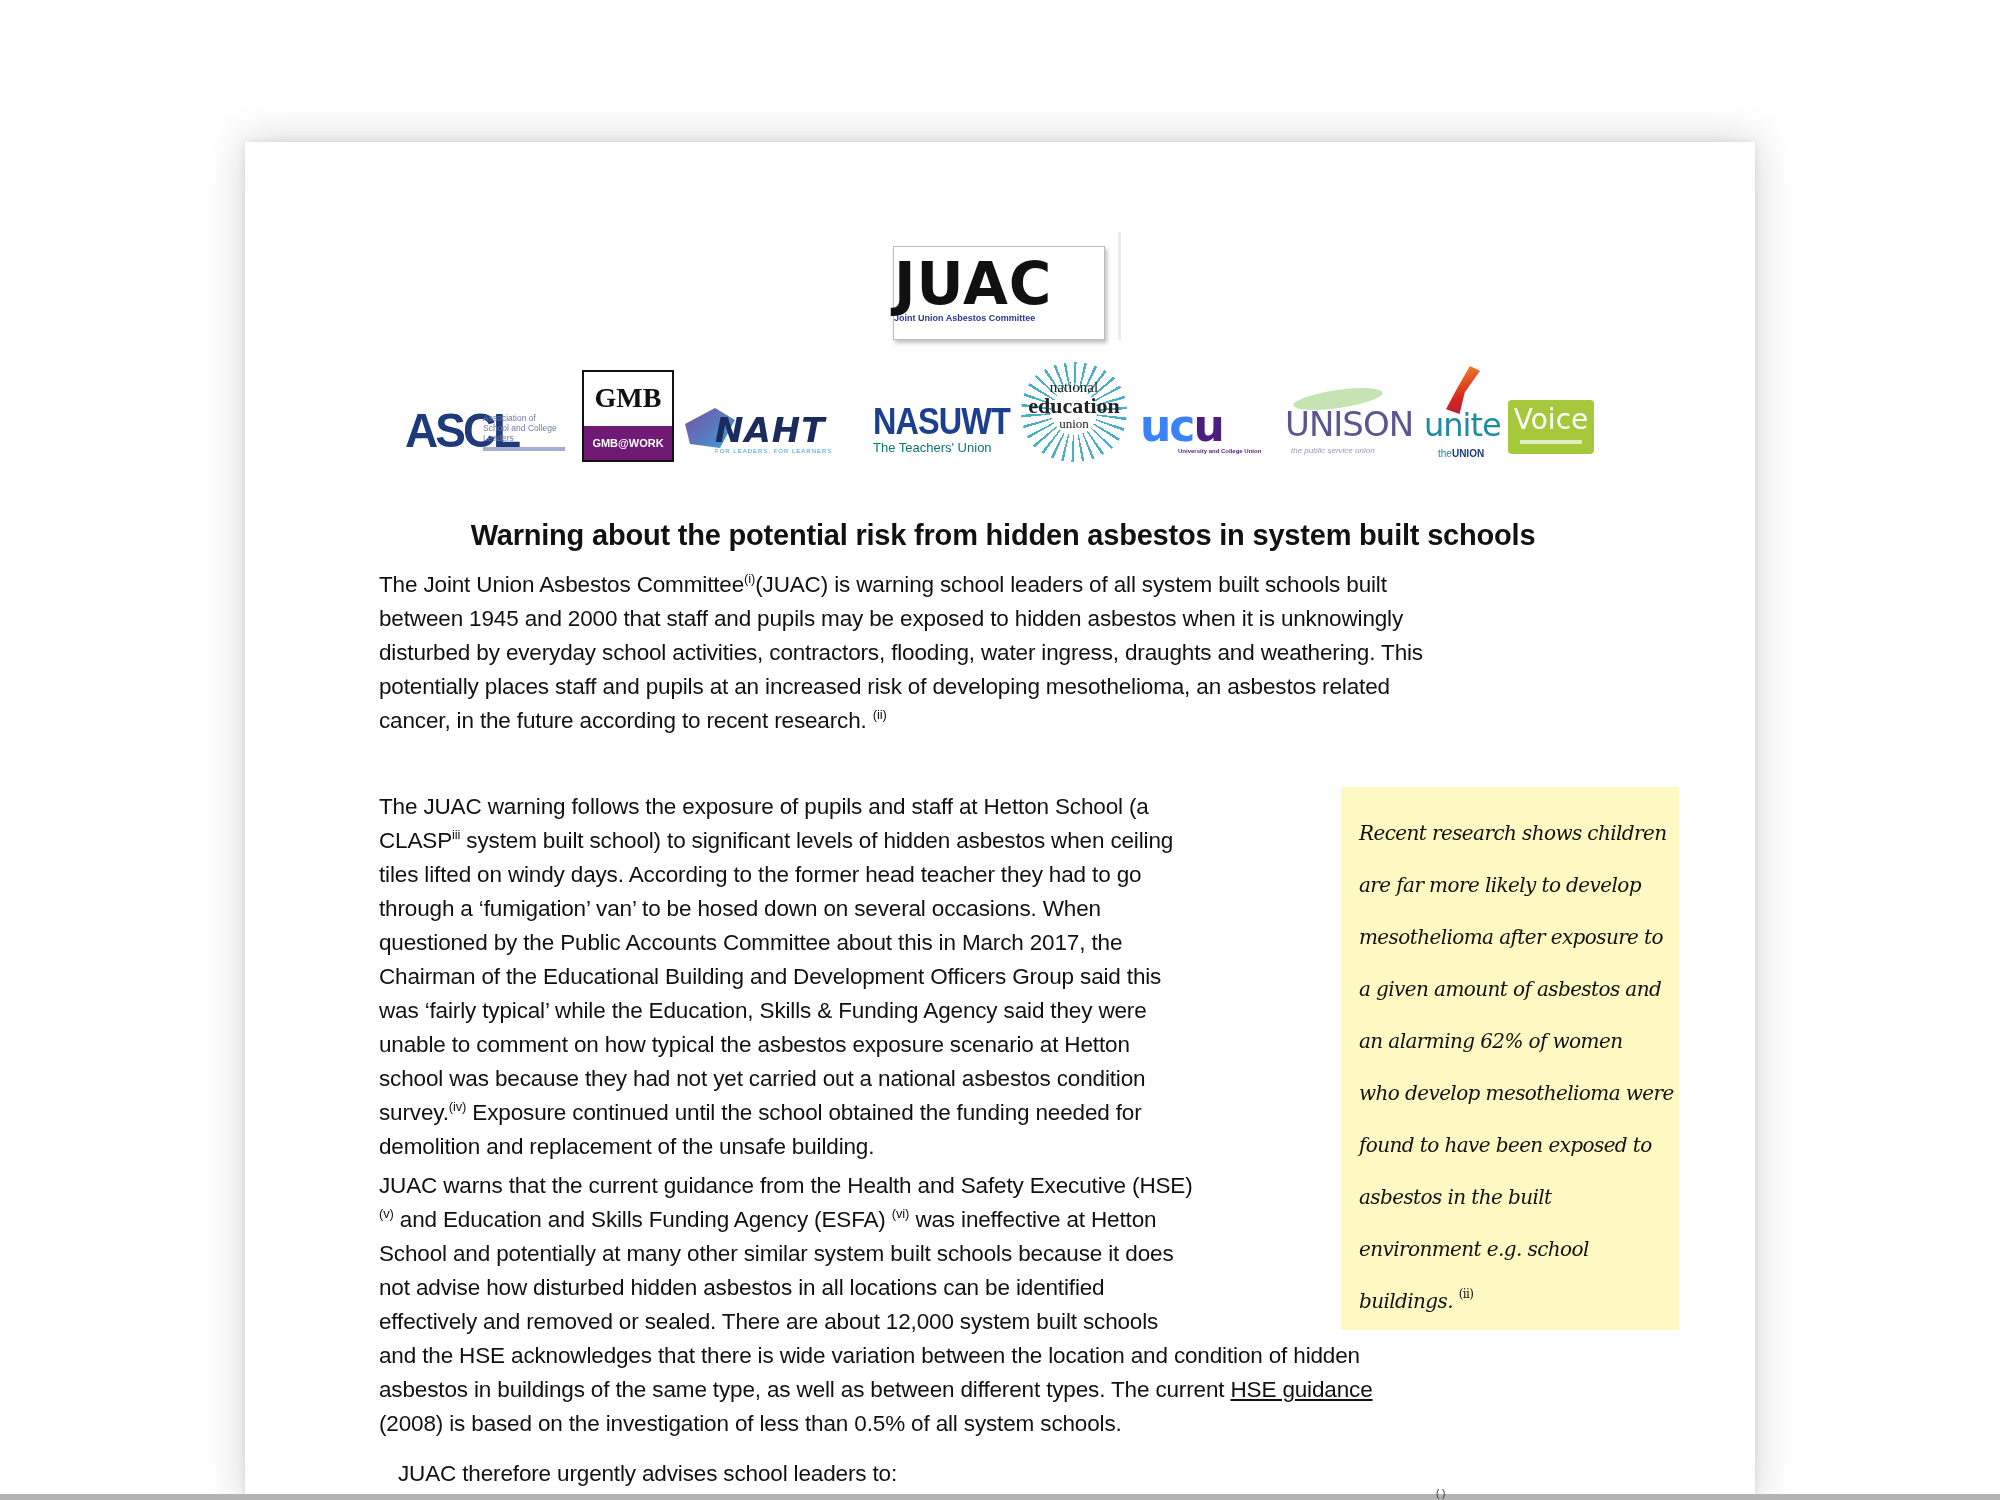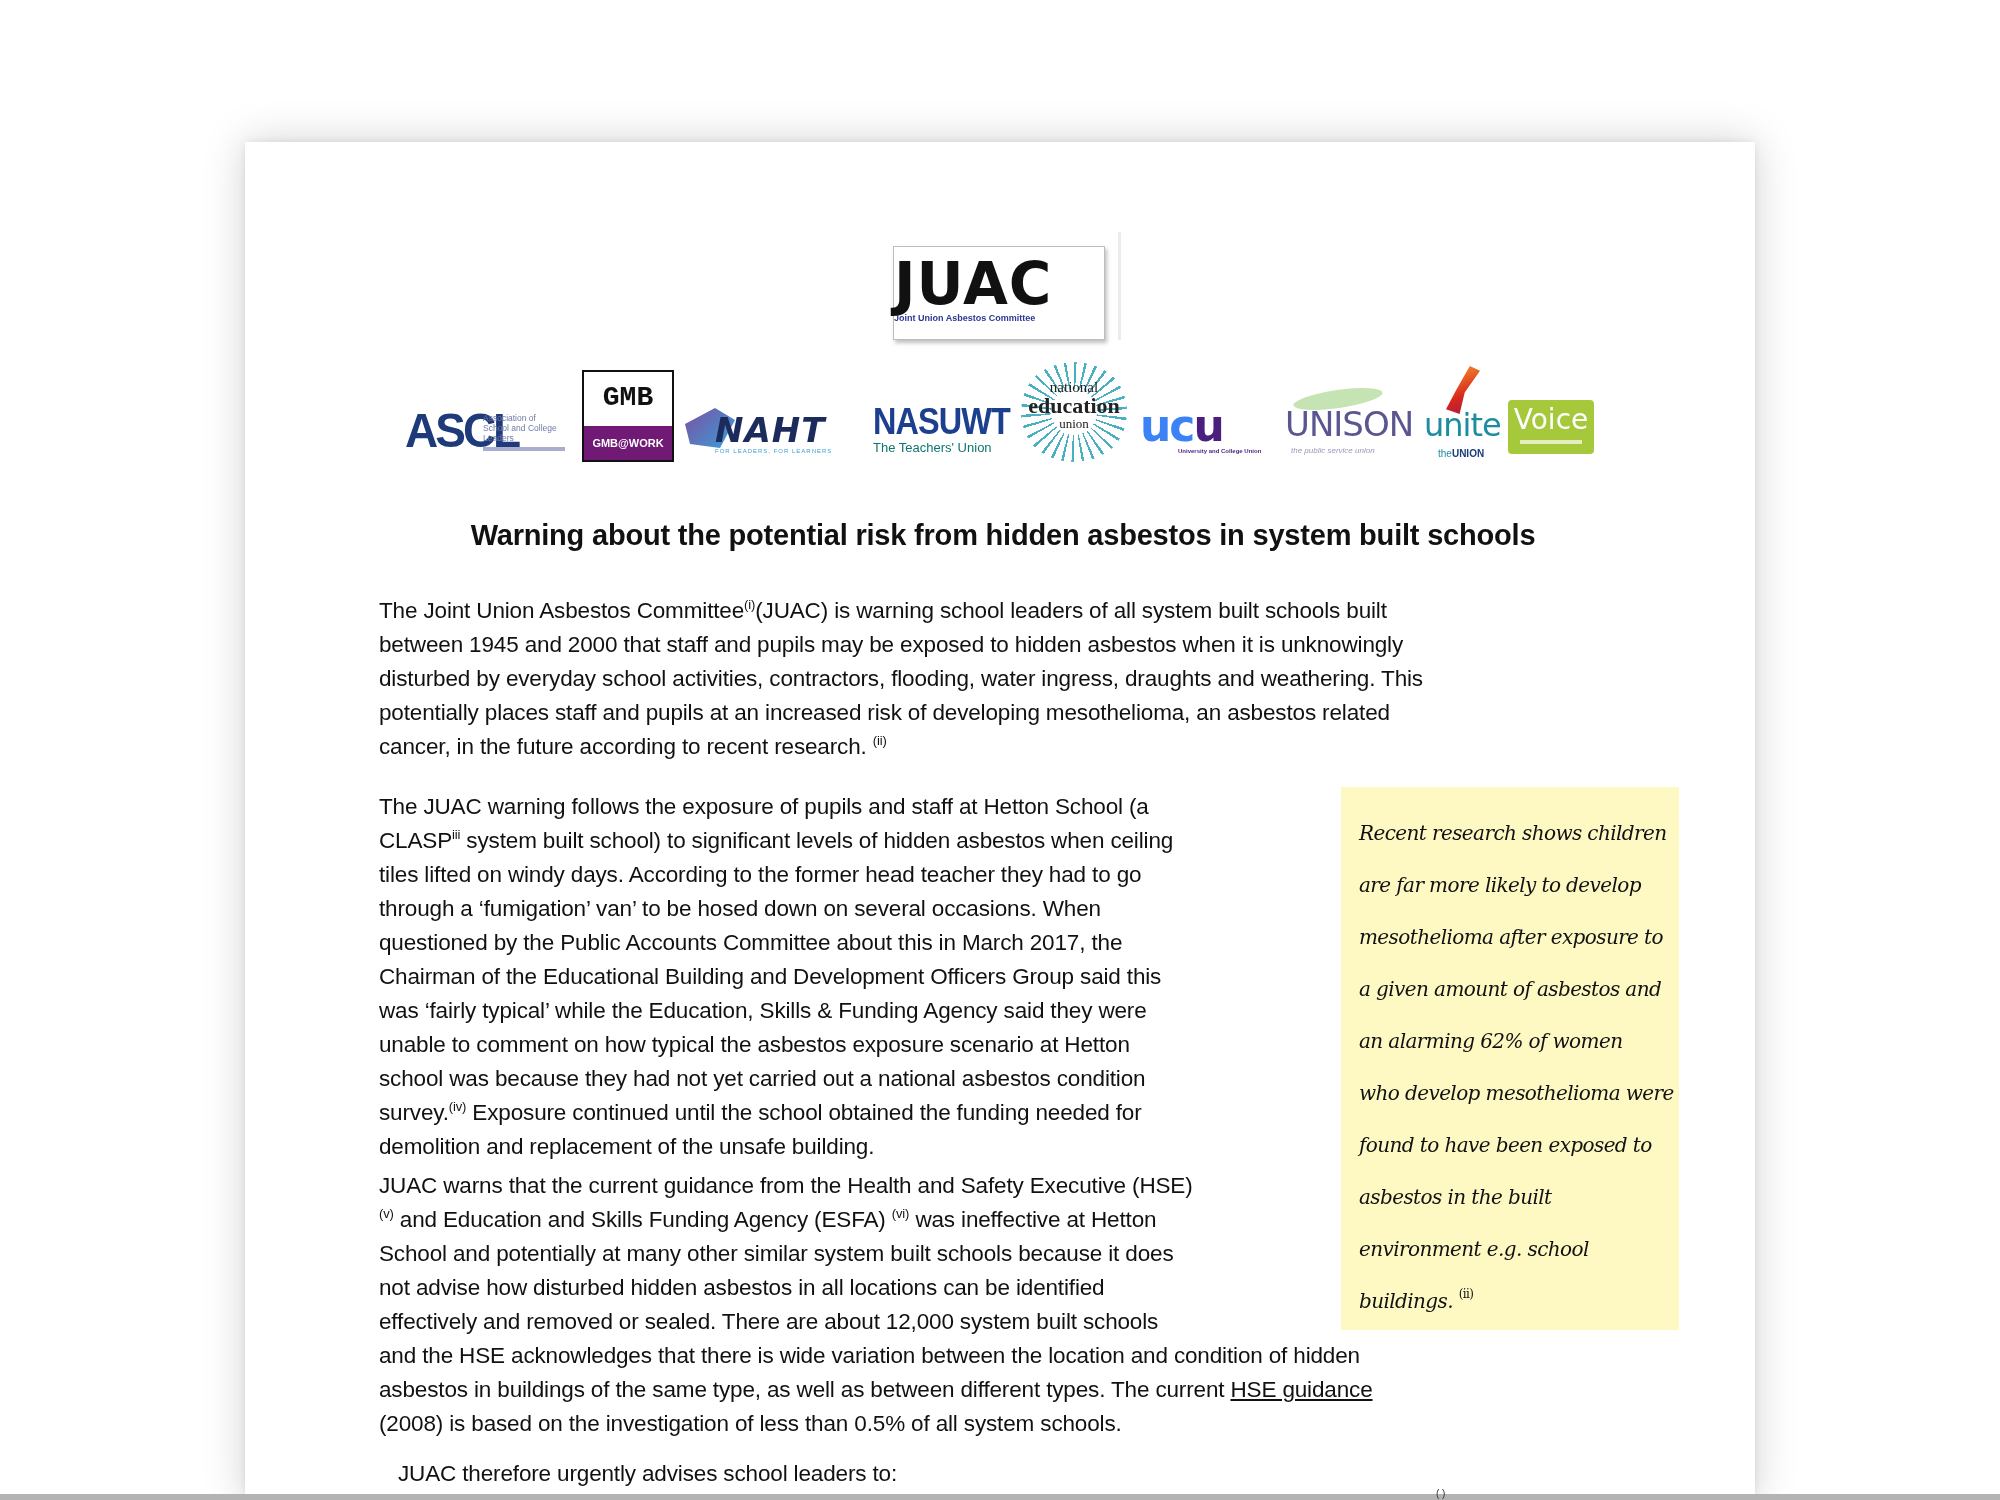--- a/index.html
+++ b/index.html
@@ -32,21 +32,21 @@
   }
   .juac-shadow-line { position:absolute; left:1118px; top:232px; width:3px; height:108px; background:#ececec; }
   
   .logos { position:absolute; left:400px; top:362px; width:1210px; height:100px; }
   .logo { position:absolute; }
   .ascl { left:5px; top:45px; }
   .ascl .a { font-family:"Liberation Sans", sans-serif; font-weight:bold; font-size:46px; color:#1f3a7a; letter-spacing:-3px; transform:scaleY(1.05); display:inline-block; line-height:46px;}
   .ascl .t { position:absolute; left:78px; top:6px; font-size:8.5px; line-height:10px; color:#6f7aa8; width:80px;}
   .ascl .u { position:absolute; left:78px; top:40px; width:82px; height:4px; background:#a9aed0; }
   .gmb { left:182px; top:8px; width:88px; height:88px; border:2px solid #111; background:#fff; }
-  .gmb .top { font-family:Liberation Mono, monospace; font-weight:bold; font-size:28px; text-align:center; line-height:52px; color:#111; }
+  .gmb .top { font-family:Liberation Serif, serif; font-weight:bold; font-size:28px; text-align:center; line-height:52px; color:#111; }
   .gmb .bot { position:absolute; left:0; bottom:0; width:100%; height:34px; background:#701a75; color:#fff; font-size:11px; font-weight:bold; text-align:center; line-height:34px; }
   .naht { left:285px; top:46px; width:165px; height:52px; }
   .naht .w { position:absolute; left:0; top:0; width:50px; height:40px; background:linear-gradient(135deg,#7b4fa3,#3aa0d8); clip-path:polygon(0 40%,60% 0,100% 30%,70% 100%,10% 90%); }
   .naht .n { position:absolute; left:30px; top:2px; font-family:"DejaVu Sans", sans-serif; font-weight:bold; font-size:34px; color:#1b2b5c; letter-spacing:1px; font-style:italic; }
   .naht .s { position:absolute; left:30px; top:40px; font-size:6px; color:#3aa0d8; letter-spacing:1px; }
   .nasuwt { left:473px; top:42px; }
   .nasuwt .n { font-family:"Liberation Sans", sans-serif; font-weight:bold; font-size:36px; color:#1c3f8f; letter-spacing:-1px; transform:scaleX(0.9); transform-origin:left; display:inline-block; line-height:36px; }
   .nasuwt .s { font-size:13px; color:#0f766e; margin-top:0; }
   .neu { left:618px; top:0px; width:112px; height:100px; border-radius:50%;
          background: radial-gradient(circle, transparent 48%, rgba(52,176,196,0.0) 48%),
@@ -77,21 +77,21 @@
   
   .title {
     position:absolute; left:378px; top:519px; width:1250px; text-align:center;
     font-family:"Liberation Sans", sans-serif; font-weight:bold; font-size:29px; color:#111; letter-spacing:-0.2px;
   }
   .body-text {
     font-family:"Liberation Sans", sans-serif; font-size:22.5px; color:#111; line-height:34px;
     letter-spacing:-0.15px;
   }
   sup { font-size:13px; line-height:0; vertical-align:9px; }
-  .p1 { position:absolute; left:379px; top:594px; width:1260px; }
+  .p1 { position:absolute; left:379px; top:568px; width:1260px; }
   .p2 { position:absolute; left:379px; top:778px; width:940px;margin-top:12px; }
   .p3 { position:absolute; left:379px; top:1169px; width:1260px; }
   .p4 { position:absolute; left:379px; top:1457px; width:1260px;margin-left:19px; }
   .hse-link { text-decoration:underline; color:#111; cursor:pointer; }
   .sidebar-box {
     position:absolute; left:1341px; top:787px; width:338px; height:543px; background:#fef9c3;
   }
   .sidebar-box .txt {
     position:absolute; left:18px; top:20px; width:315px;
     font-family:"DejaVu Serif", serif; font-style:italic; font-size:20px; line-height:52px; color:#111;

